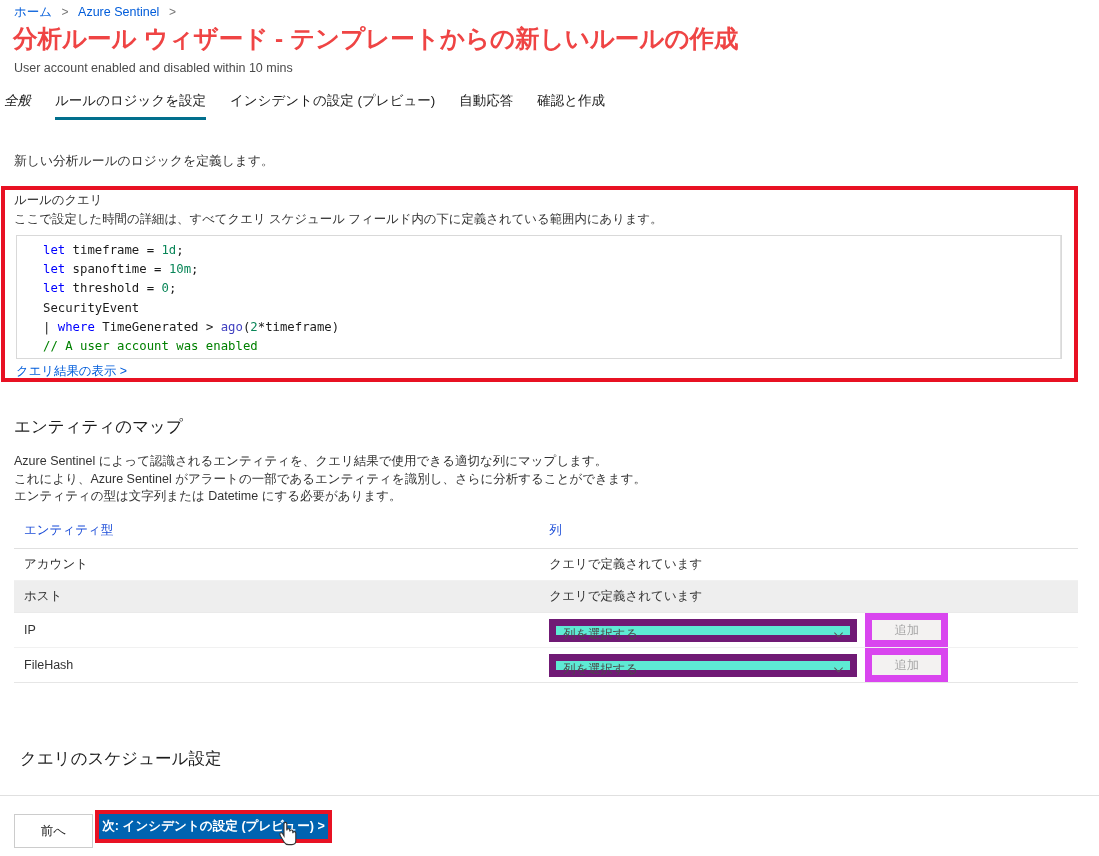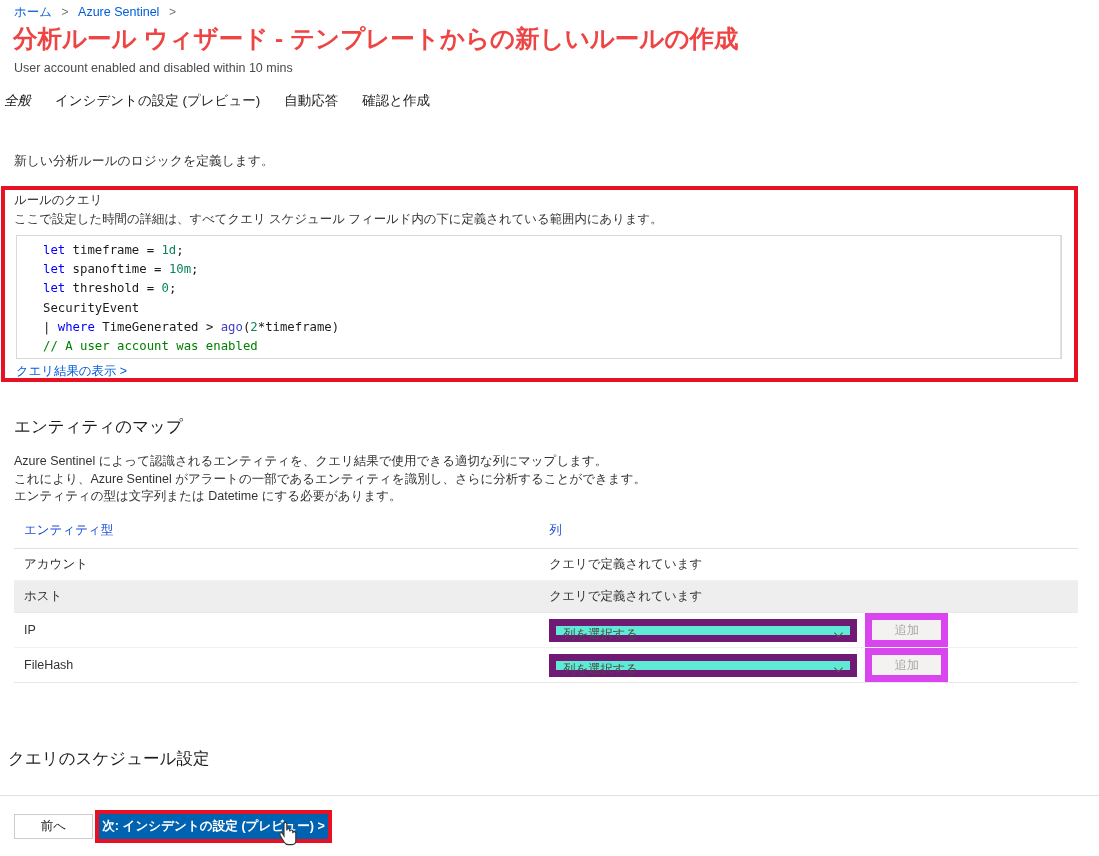--- a/index.html
+++ b/index.html
@@ -170,21 +170,21 @@
 
   
   .section-title {
     position: absolute;
     font-size: 16.5px;
     color: #1b1b1b;
     font-weight: 400;
     white-space: nowrap;
   }
   #entity-map-title { left: 14px; top: 416px; }
-  #schedule-title   { left: 8px; top: 748px; }
+  #schedule-title   { left: 20px; top: 748px; }
 
   .entity-desc {
     position: absolute;
     left: 14px;
     top: 453px;
     font-size: 12.5px;
     color: #333333;
     line-height: 17.5px;
   }
   .entity-desc div { white-space: nowrap; }
@@ -271,21 +271,21 @@
     top: 795px;
     width: 1099px;
     height: 1px;
     background: #e0e0e0;
   }
   .btn-prev {
     position: absolute;
     left: 14px;
     top: 814px;
     width: 79px;
-    height: 25px;
+    height: 34px;
     border: 1px solid #cccccc;
     background: #ffffff;
     font-size: 12.5px;
     color: #1b1b1b;
     display: flex;
     align-items: center;
     justify-content: center;
     box-sizing: border-box;
     cursor: pointer;
   }
@@ -334,20 +334,21 @@
   <span class="crumb-sep">&gt;</span>
   <span class="crumb-link">Azure Sentinel</span>
   <span class="crumb-sep">&gt;</span>
 </div>
 
 <div class="page-title">分析ルール ウィザード - テンプレートからの新しいルールの作成</div>
 <div class="page-subtitle">User account enabled and disabled within 10 mins</div>
 
 <div class="tabs">
   <div class="tab">全般</div>
+  <div class="tab active">ルールのロジックを設定</div>
   <div class="tab">インシデントの設定 (プレビュー)</div>
   <div class="tab">自動応答</div>
   <div class="tab">確認と作成</div>
 </div>
 
 <div class="intro-text">新しい分析ルールのロジックを定義します。</div>
 
 <div class="redbox"></div>
 
 <div class="rq-label">ルールのクエリ</div>

